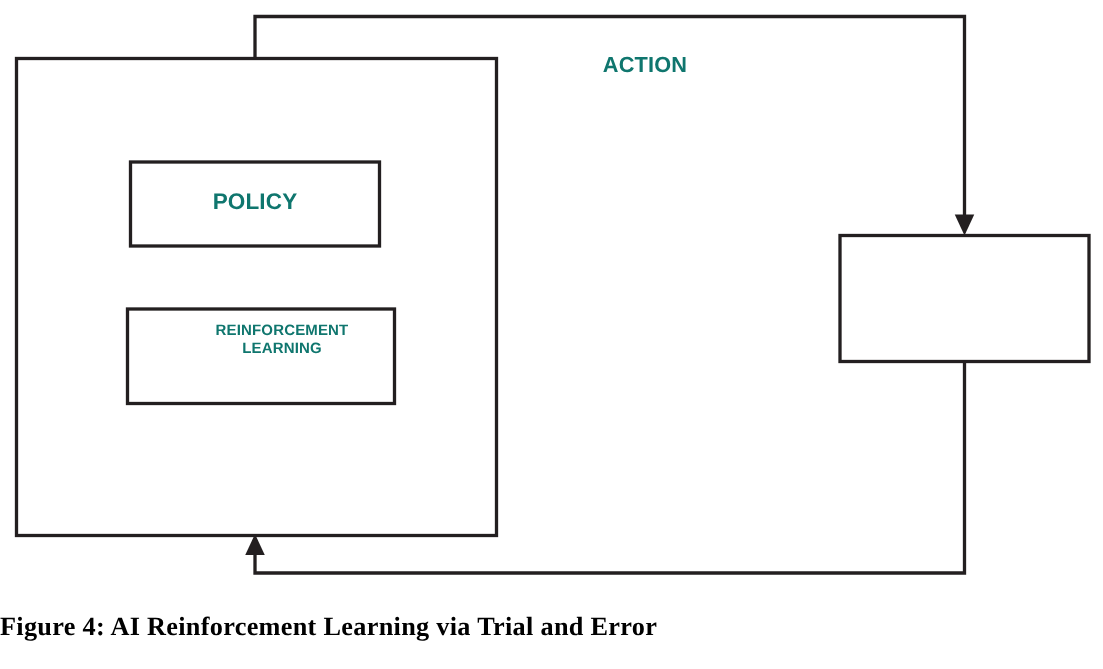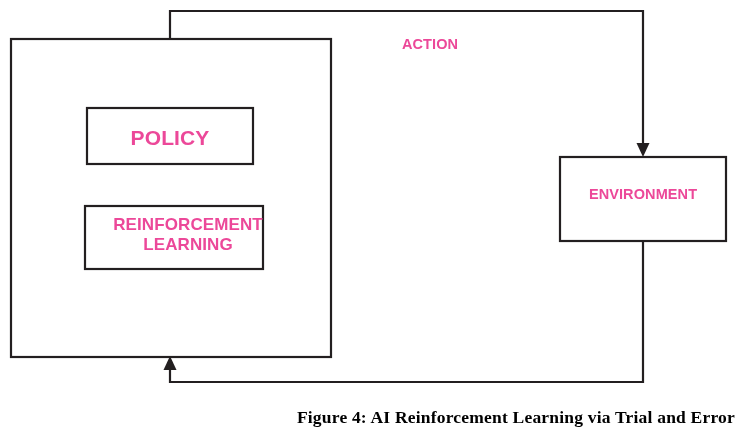--- a/index.html
+++ b/index.html
@@ -23,35 +23,35 @@
   .svg-layer {
     position: absolute;
     left: 0; top: 0;
     width: 735px;
     height: 446px;
   }
   .node-label {
     position: absolute;
     font-family: "Liberation Sans", sans-serif;
     font-weight: bold;
-    color: #ec4899;
+    color: #0f766e;
     text-align: center;
     line-height: 1.18;
     white-space: pre-line;
     letter-spacing: 0.1px;
   }
   #label-policy {
     left: 87px; top: 126px;
     width: 166px;
-    font-size: 21px;
+    font-size: 15px;
   }
   #label-rl {
     left: 85px; top: 215px;
     width: 206px;
-    font-size: 17px;
+    font-size: 10px;
   }
   #label-agent {
     left: 70px; top: 312px;
     width: 190px;
     font-size: 15px;
   }
   #label-environment {
     left: 560px; top: 186px;
     width: 166px;
     font-size: 14.5px;
@@ -63,21 +63,21 @@
   }
   #label-feedback {
     left: 405px; top: 329px;
     width: 245px;
     font-size: 14.5px;
   }
   #figure-caption {
     position: absolute;
     left: 0; top: 407px;
     width: 735px;
-    text-align: right;
+    text-align: left;
     font-family: "Liberation Serif", serif;
     font-weight: bold;
     font-size: 17.5px;
     color: #000000;
     letter-spacing: 0.2px;
   }
 </style>
 </head>
 <body>
 
@@ -99,20 +99,19 @@
     <path d="M 643 241 L 643 382 L 170 382 L 170 367" fill="none" stroke="#231f20" stroke-width="2.2" stroke-linecap="butt"></path>
     <polygon points="170,356 163.5,370 176.5,370" fill="#231f20"></polygon>
   </svg>
 
   <div class="node-label" id="label-policy">POLICY</div>
 
   <div class="node-label" id="label-rl">REINFORCEMENT
 LEARNING</div>
 
 
-  <div class="node-label" id="label-environment">ENVIRONMENT</div>
 
   <div class="node-label" id="label-action">ACTION</div>
 
 
   <div id="figure-caption">Figure 4: AI Reinforcement Learning via Trial and Error</div>
 
 </div>
 
 </body></html>

